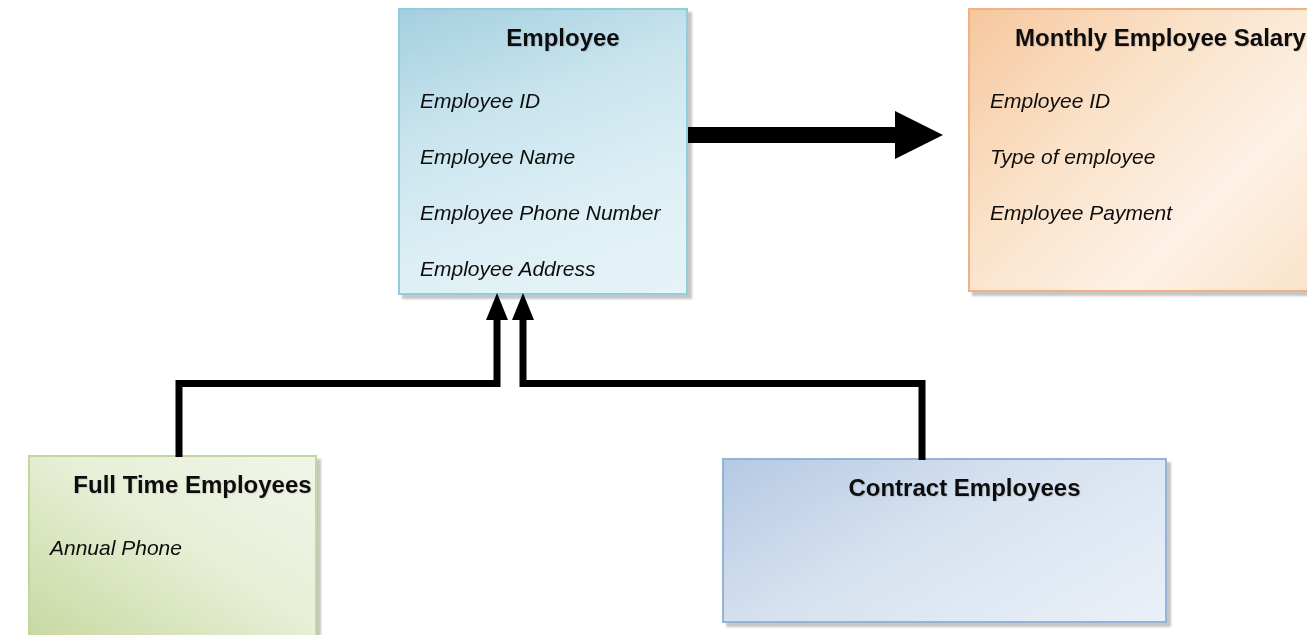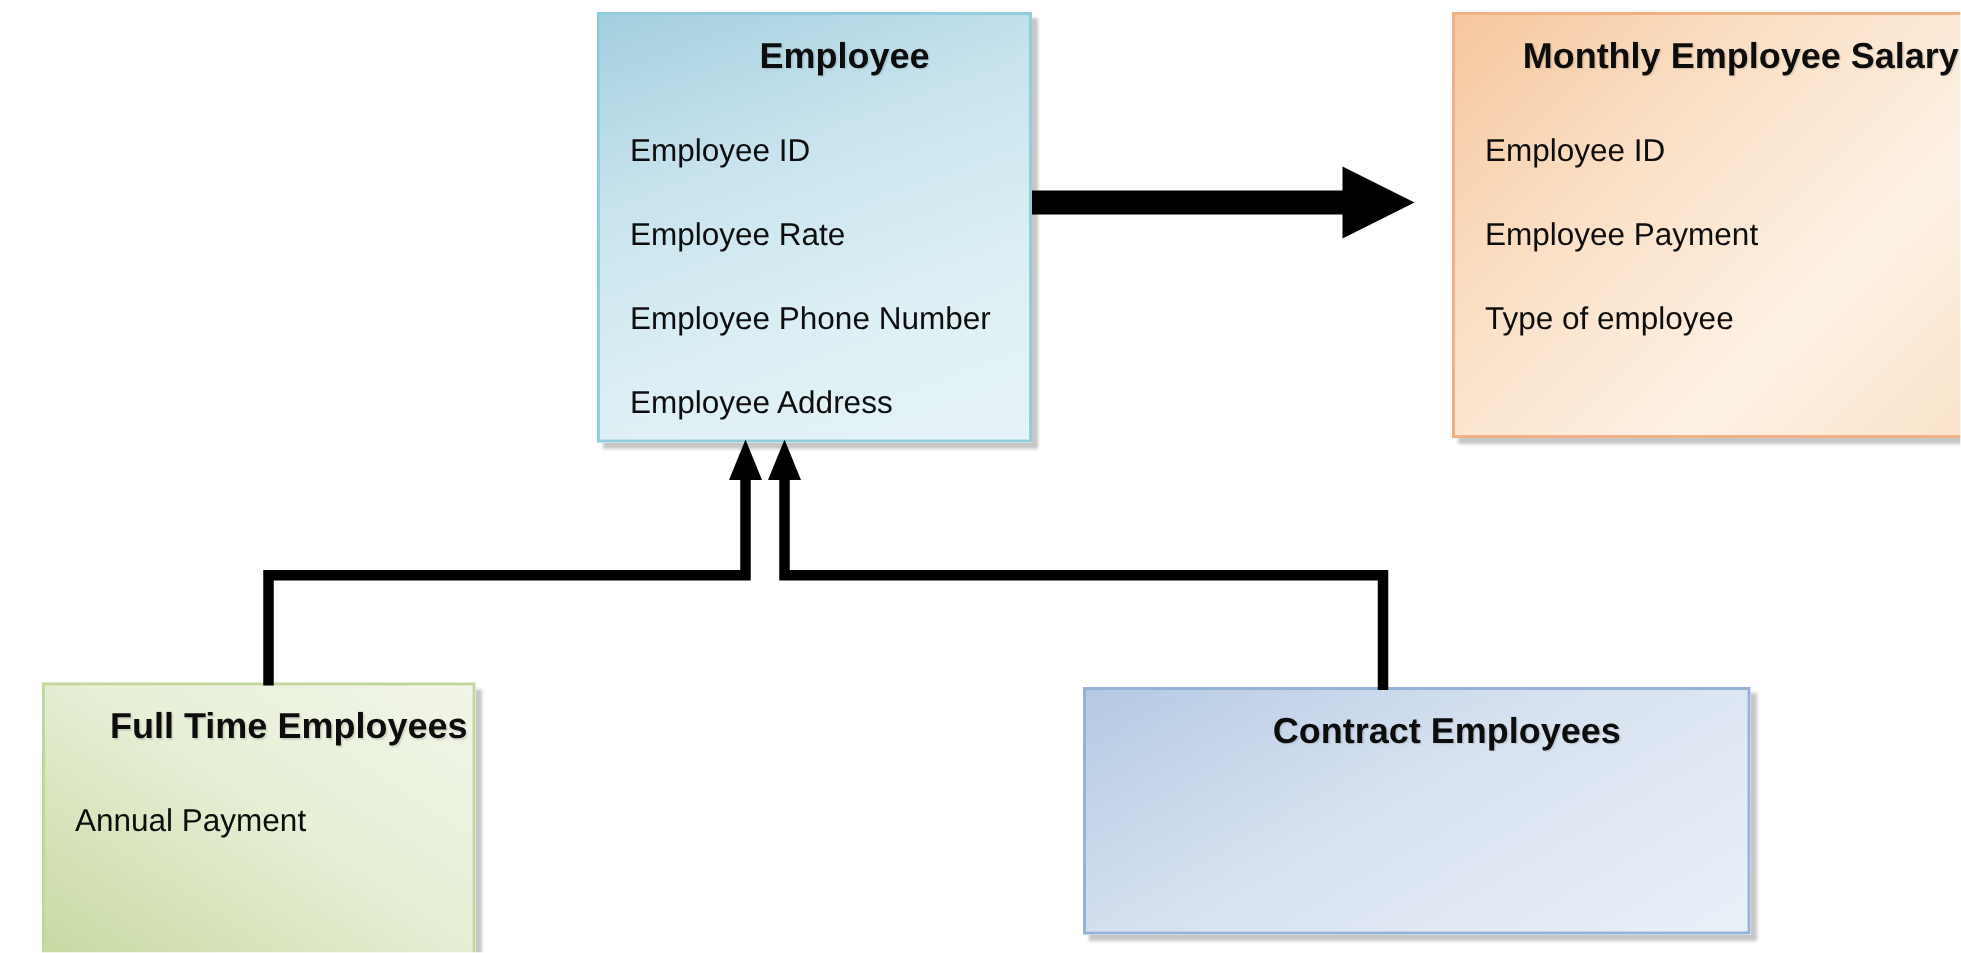--- a/index.html
+++ b/index.html
@@ -43,20 +43,21 @@
     line-height: 30px;
     text-shadow: 1px 1px 1px rgba(0,0,0,0.12);
     white-space: nowrap;
     padding-left: 20px;
   }
   .node-fields {
     position: absolute;
     top: 63px;
     left: 20px;
     right: 8px;
+    font-style: italic;
   }
   .field {
     height: 56px;
     display: flex;
     align-items: center;
     font-size: 21px;
     line-height: 24px;
     white-space: nowrap;
   }
   
@@ -84,39 +85,39 @@
 </style>
 </head>
 <body>
 
 <div id="canvas">
 
   <div class="node" id="node-employee">
     <div class="node-title">Employee</div>
     <div class="node-fields">
       <div class="field">Employee ID</div>
-      <div class="field">Employee Rate</div>
+      <div class="field">Employee Name</div>
       <div class="field">Employee Phone Number</div>
       <div class="field">Employee Address</div>
     </div>
   </div>
 
   <div class="node" id="node-monthly-salary">
     <div class="node-title">Monthly Employee Salary</div>
     <div class="node-fields">
       <div class="field">Employee ID</div>
+      <div class="field">Type of employee</div>
       <div class="field">Employee Payment</div>
-      <div class="field">Type of employee</div>
     </div>
   </div>
 
   <div class="node" id="node-full-time">
     <div class="node-title">Full Time Employees</div>
     <div class="node-fields">
-      <div class="field">Annual Payment</div>
+      <div class="field">Annual Phone</div>
     </div>
   </div>
 
   <div class="node" id="node-contract">
     <div class="node-title">Contract Employees</div>
   </div>
 
   <svg id="connector-layer" viewBox="0 0 1307 635" xmlns="http://www.w3.org/2000/svg">
 
     <g fill="#000000">

